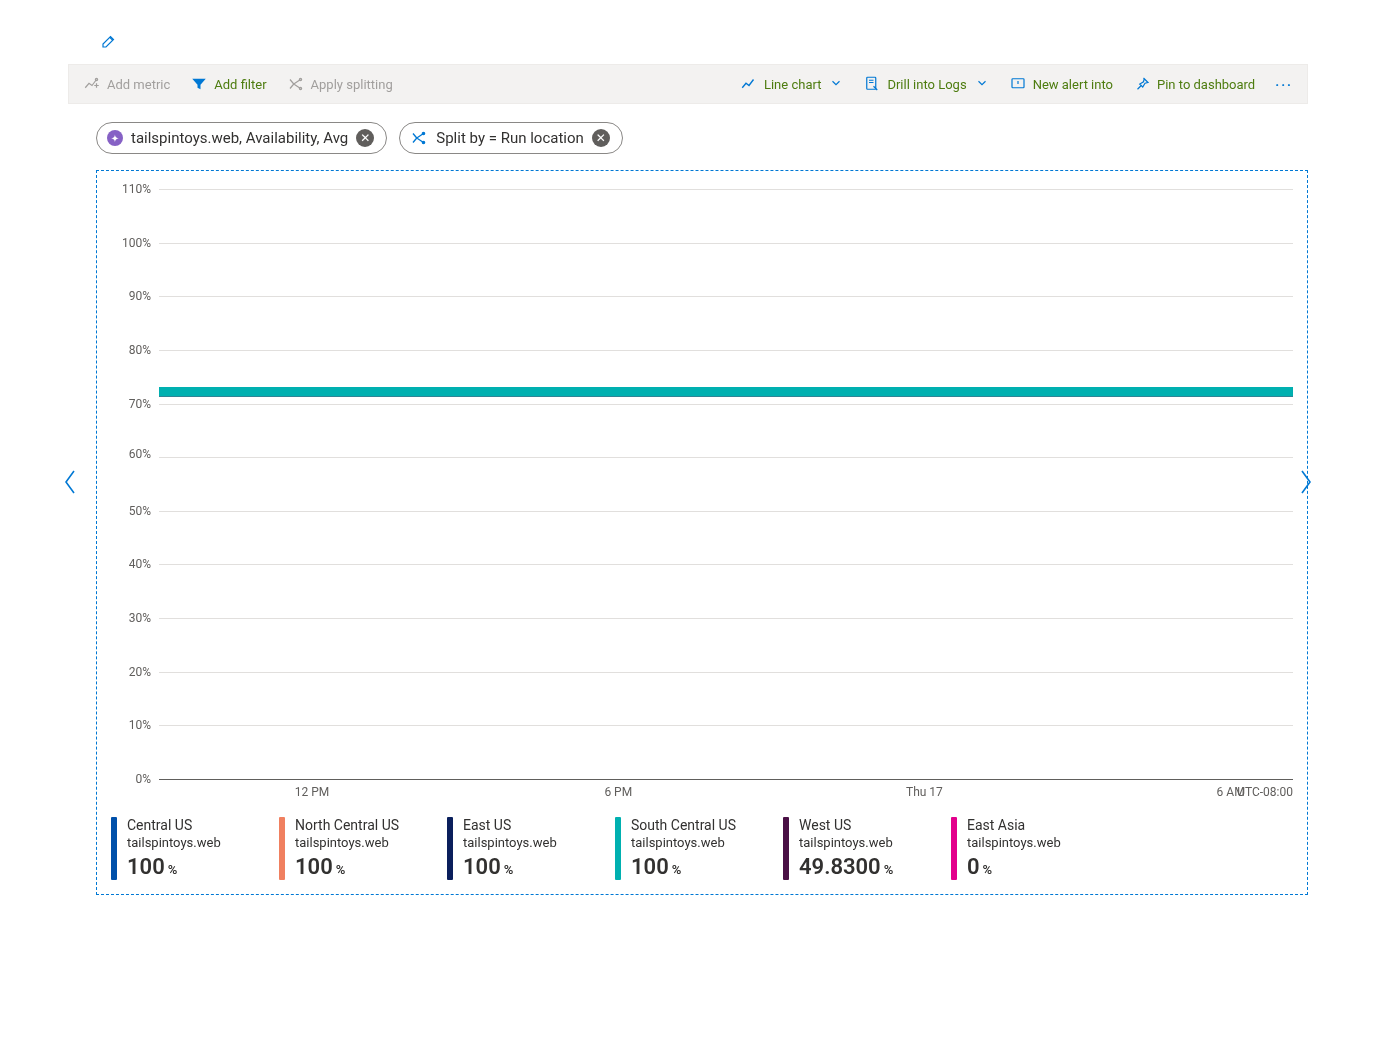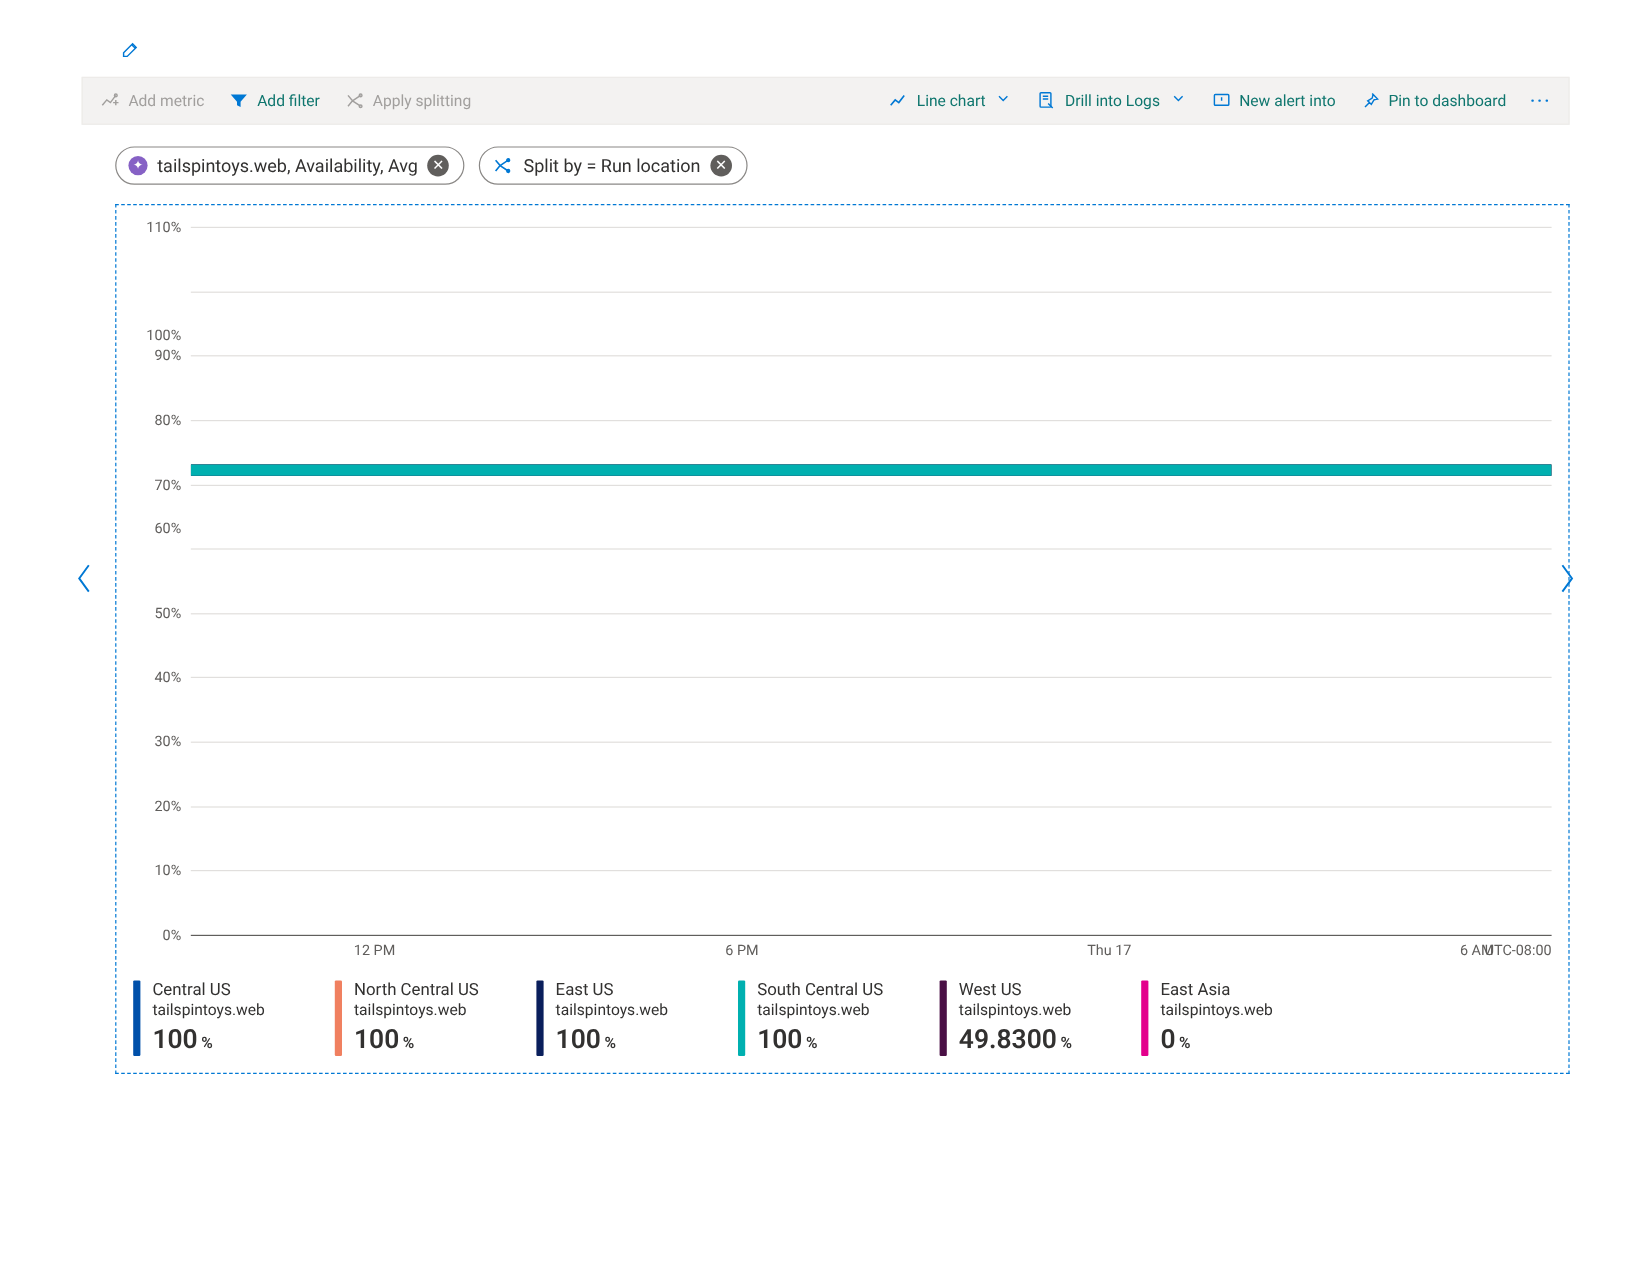--- a/index.html
+++ b/index.html
@@ -21,21 +21,21 @@
 
   
   .toolbar {
     display:flex; align-items:center;
     background:#f3f2f1;
     border:1px solid #edebe9;
     padding: 6px 10px;
     gap: 12px;
   }
   .t-item { display:flex; align-items:center; gap:6px; padding:4px 4px; color:#605e5c; cursor:default;}
-  .t-item.enabled { color:#0f766e; cursor:pointer;text-align:center; }
+  .t-item.enabled { color:#4d7c0f; cursor:pointer;text-align:center; }
   .t-item .ic { width:18px; height:18px; display:inline-block; }
   .t-item.disabled .ic svg, .t-item.disabled { color:#a19f9d; }
   .spacer { flex:1; }
   .chev { color:#0078d4; margin-left:2px; }
   .more { color:#0078d4; letter-spacing:2px; font-weight:700; padding:0 4px; cursor:pointer;}
   .blue-ic { color:#0078d4; }
 
   
   .pills-row { display:flex; gap:12px; margin:18px 0 16px 28px; }
   .pill {
@@ -214,25 +214,25 @@
 
   <div class="chart-box">
     <div class="plot-area" id="plot">
       <div class="ylabels" id="ylabels">
           <div class="ylab" style="top: 590px;">0%</div>
           <div class="ylab" style="top: 536.364px;">10%</div>
           <div class="ylab" style="top: 482.727px;">20%</div>
           <div class="ylab" style="top: 429.091px;">30%</div>
           <div class="ylab" style="top: 375.455px;">40%</div>
           <div class="ylab" style="top: 321.818px;">50%</div>
-          <div class="ylab" style="top: 251px; text-align: right;">60%</div>
+          <div class="ylab" style="top: 265px; text-align: right;">60%</div>
           <div class="ylab" style="top: 214.545px;">70%</div>
           <div class="ylab" style="top: 160.909px;">80%</div>
           <div class="ylab" style="top: 107.273px;">90%</div>
-          <div class="ylab" style="top: 53.6364px; margin-top: 36px;">100%</div>
+          <div class="ylab" style="top: 53.6364px;">100%</div>
           <div class="ylab" style="top: 0px;">110%</div>
         </div>
       <svg class="plot-svg" id="plotsvg" preserveAspectRatio="none" viewBox="0 0 300 590">
           <path d="M0 53.636363636363626 L300 53.636363636363626" fill="none" stroke="#0050aa" stroke-width="2.5"></path>
           <path d="M0 53.636363636363626 L300 53.636363636363626" fill="none" stroke="#f08060" stroke-width="2.5"></path>
           <path d="M0 53.636363636363626 L300 53.636363636363626" fill="none" stroke="#0a1f5c" stroke-width="2.5"></path>
           <path d="M0 53.636363636363626 L300 53.636363636363626" fill="none" stroke="#00b0b0" stroke-width="2.5"></path>
           <path d="M0 321.8181818181818 L156 321.8181818181818 L160.5 413 L165 321.8181818181818 L300 321.8181818181818" fill="none" stroke="#4a1045" stroke-width="2.5"></path>
           <path d="M0 590 L300 590" fill="none" stroke="#e3008c" stroke-width="2.5"></path>
         </svg>

